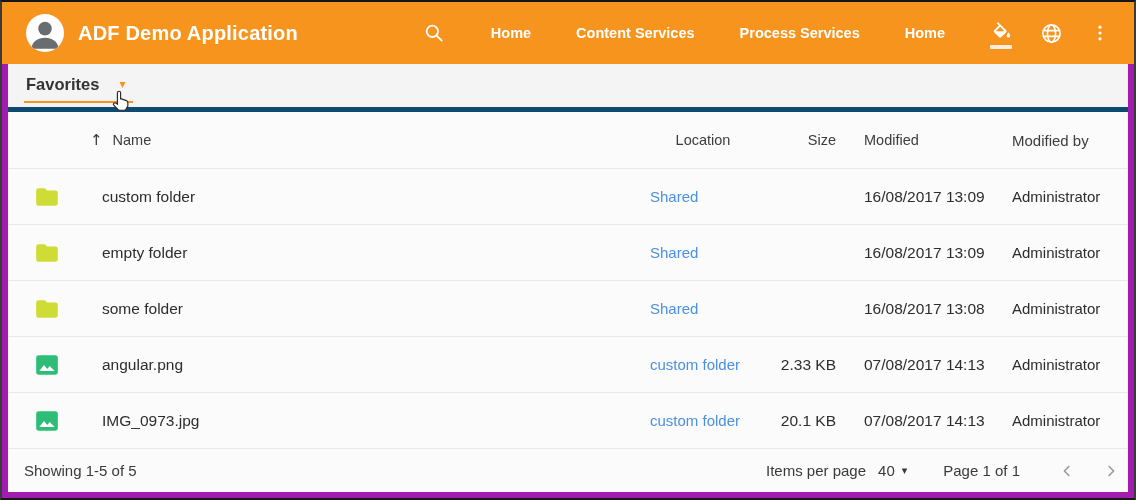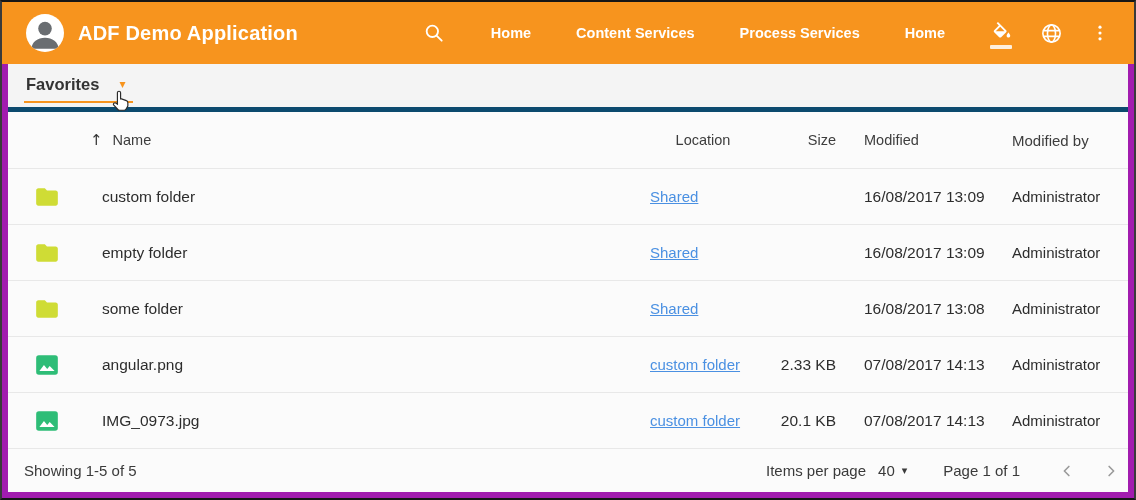--- a/index.html
+++ b/index.html
@@ -44,21 +44,21 @@
   .h-name { display:flex; align-items:center; gap:10px; margin-left:-12px; }
   .sort-arrow { font-size:15px; color:#333; font-family:"DejaVu Sans",sans-serif; }
   .row { height:56px; border-bottom:1px solid #e8e8e8; font-size:15.5px; color:#2d2d2d; }
   .c-loc { padding-left:12px; }
   .c-loc-h { padding-left:12px; text-align:center; }
   .c-size { text-align:right; }
   .c-mod { padding-left:28px; white-space:nowrap; }
   .c-modby { padding-left:26px; white-space:nowrap; font-size:15px; }
   .c-name { cursor:pointer; }
   .ficon { width:26px; height:26px; display:block; }
-  .link { color:#4a90e2; text-decoration:underline; cursor:pointer; font-size:15px; }
+  .link { color:#4a90e2; cursor:pointer; font-size:15px; }
   
   .tfooter { height:43px; display:flex; align-items:center; padding:0 4px 0 16px;
              color:#3a3a3a; font-size:15px; background:#fbfbfb; }
   .tfooter .rightside { margin-left:auto; display:flex; align-items:center; }
   .ipp-label { margin-right:12px; }
   .ipp-select { display:inline-flex; align-items:center; gap:7px; cursor:pointer; }
   .ipp-caret { color:#3a3a3a; font-size:11px; }
   .page-label { margin-left:36px; margin-right:34px; }
   .pagebtn { width:26px; height:26px; display:inline-flex; align-items:center; justify-content:center; cursor:pointer; }
   .pagebtn + .pagebtn { margin-left:18px; }

